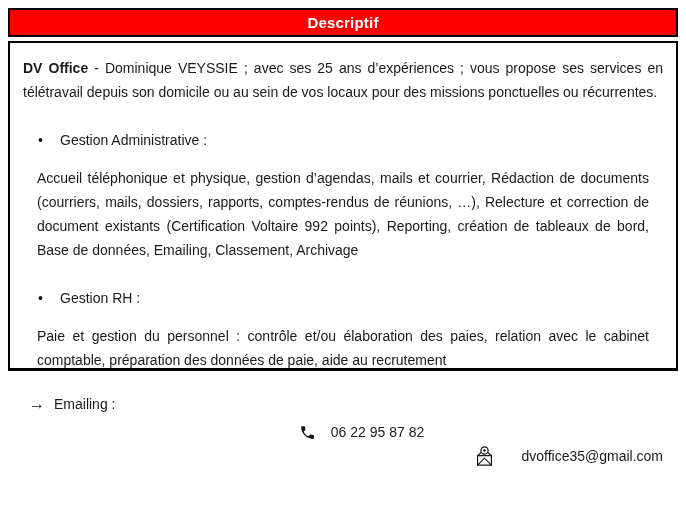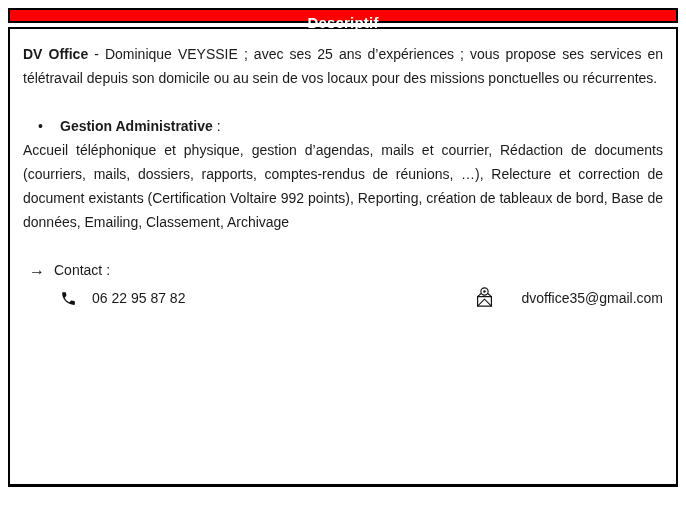--- a/index.html
+++ b/index.html
@@ -13,81 +13,82 @@
     width: 686px;
     height: 515px;
     background: #ffffff;
     box-sizing: border-box;
     padding: 8px;
     color: #1a1a1a;
   }
   .header-bar {
     box-sizing: border-box;
     width: 670px;
-    height: 15px;
+    height: 29px;
     border: 2px solid #000000;
     background: #ff0000;
     color: #ffffff;
     font-weight: 700;
     font-size: 15px;
     text-align: center;
     line-height: 25px;
     letter-spacing: 0.2px;
   }
   .body-box {
     box-sizing: border-box;
     width: 670px;
-    height: 460px;
+    height: 330px;
     margin-top: 4px;
     border: 2px solid #000000;
     border-bottom-width: 3px;
     padding: 13px 13px 8px 13px;
     font-size: 14px;
     line-height: 24px;
   }
   .intro {
     text-align: justify;
     margin: 0;
   }
   .intro b { font-weight: 700; }
   .section { margin-top: 24px; }
   .bullet-head { white-space: nowrap; }
   .bullet-mark {
     display: inline-block;
     width: 22px;
     margin-left: 15px;
     font-size: 14px;
   }
-  .bullet-title { font-weight: 700; }
+  .bullet-title { font-weight: 400; }
   .section-body {
     text-align: justify;
-    margin: 0;
+    margin: 14px;
   }
   .contact { margin-top: 20px; }
   .contact-row1 { display: flex; align-items: center; }
   .arrow-glyph {
     display: inline-block;
     width: 25px;
     margin-left: 6px;
     font-size: 16px;
   }
   .contact-row2 {
     display: flex;
     align-items: center;
     margin-top: 4px;
+    flex-direction: column;
   }
   .phone-group {
     display: flex;
     align-items: center;
     margin-left: 37px;
   }
   .phone-icon { margin-right: 15px; display: inline-flex; }
   .email-group {
     display: flex;
-    align-items: flex-start;
+    align-items: flex-end;
     margin-left: auto;
     gap: 8px;
   }
   .email-icon { margin-right: 19px; display: inline-flex; }
 </style>
 </head>
 <body>
 
 <div class="page">
 
@@ -100,25 +101,29 @@
     <p class="intro"><b>DV Office</b><span> - Dominique VEYSSIE ; avec ses 25 ans d’expériences ; vous propose ses services en télétravail depuis son domicile ou au sein de vos locaux pour des missions ponctuelles ou récurrentes.</span></p>
 
     <div class="section">
       <div class="bullet-head"><span class="bullet-mark">•</span><span class="bullet-title">Gestion Administrative</span><span> :</span></div>
       <p class="section-body">Accueil téléphonique et physique, gestion d’agendas, mails et courrier, Rédaction de documents (courriers, mails, dossiers, rapports, comptes-rendus de réunions, …), Relecture et correction de document existants (Certification Voltaire 992 points), Reporting, création de tableaux de bord, Base de données, Emailing, Classement, Archivage</p>
     </div>
 
     <div class="section">
     </div>
 
+    <div class="section">
+      <div class="bullet-head"><span class="bullet-mark">•</span><span class="bullet-title">Gestion RH :</span><span></span></div>
+      <p class="section-body">Paie et gestion du personnel : contrôle et/ou élaboration des paies, relation avec le cabinet comptable, préparation des données de paie, aide au recrutement</p>
+    </div>
 
     <div class="contact">
       <div class="contact-row1">
         <span class="arrow-glyph">→</span>
-        <span>Contact :</span>
+        <span>Emailing :</span>
       </div>
       <div class="contact-row2">
         <span class="phone-group">
           <span class="phone-icon">
             <svg width="17" height="17" viewBox="0 0 24 24" aria-hidden="true">
                 <path fill="#111111" d="M6.62 10.79c1.44 2.83 3.76 5.14 6.59 6.59l2.2-2.2c.27-.27.67-.36 1.02-.24 1.12.37 2.33.57 3.57.57.55 0 1 .45 1 1V20c0 .55-.45 1-1 1-9.39 0-17-7.61-17-17 0-.55.45-1 1-1h3.5c.55 0 1 .45 1 1 0 1.25.2 2.45.57 3.57.11.35.03.74-.25 1.02l-2.2 2.2z"></path>
               </svg>
           </span>
           <span>06 22 95 87 82</span>
         </span>

